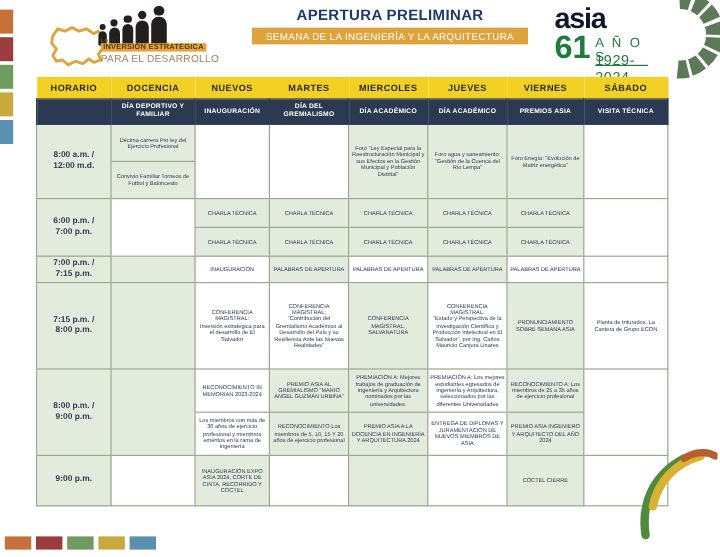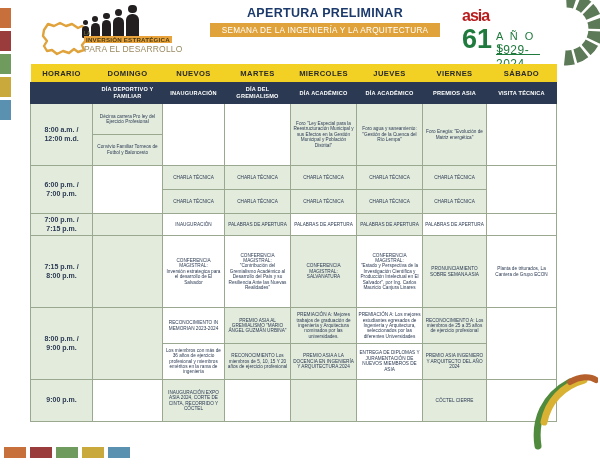--- a/index.html
+++ b/index.html
@@ -27,21 +27,21 @@
   .ll2{position:absolute;left:48px;top:32px;background:#e8a33d;color:#4a3a10;font-size:6.2px;font-weight:700;padding:0 2px;letter-spacing:.2px;}
   .ll3{position:absolute;left:48px;top:40px;font-size:8.5px;color:#9a8a62;font-weight:400;letter-spacing:.2px;}
   .ll4{position:absolute;left:48px;top:49px;font-size:11px;color:#231f20;font-weight:700;letter-spacing:.2px;}
 
   .title-block{position:absolute;left:210px;top:6px;width:230px;text-align:center;}
   .t-main{font-size:12.5px;font-weight:700;color:#1b3a6b;letter-spacing:.3px;font-family:"Liberation Sans Narrow","Liberation Sans",sans-serif;}
   .t-sub{margin-top:3px;background:#e0a33c;color:#fff;font-size:8.2px;padding:2.5px 2px;letter-spacing:.3px;}
   .t-date{margin-top:3px;font-size:8.4px;font-weight:700;color:#1b3a6b;letter-spacing:.2px;}
 
   .logo-right{position:absolute;left:462px;top:6px;width:78px;height:52px;}
-  .asia-word{font-size:16px;font-weight:700;color:#b91c1c;letter-spacing:-1px;line-height:20px;}
+  .asia-word{font-size:24px;font-weight:700;color:#0f172a;letter-spacing:-1px;line-height:20px;}
   .asia-95{position:absolute;left:0;top:20px;font-size:27px;font-weight:700;color:#1f7a3d;line-height:26px;}
   .asia-anos{position:absolute;left:34px;top:24px;font-size:11px;letter-spacing:2px;color:#1f7a3d;border-bottom:1.2px solid #1f7a3d;}
   .asia-years{position:absolute;left:34px;top:37px;font-size:12px;color:#1f7a3d;letter-spacing:.5px;}
 
   .wheel{position:absolute;right:-6px;top:-10px;width:78px;height:78px;}
 
   
   .tablewrap{position:absolute;left:30px;top:64px;width:526px;}
   table.sched{border-collapse:collapse;table-layout:fixed;width:526px;}
   table.sched td,table.sched th{border:1px solid #9aa88f;vertical-align:middle;text-align:center;padding:1px 1.5px;}
@@ -147,21 +147,21 @@
           <col class="c2">
           <col class="c3">
           <col class="c4">
           <col class="c5">
           <col class="c6">
           <col class="c7">
       </colgroup>
       <thead>
         <tr>
           <th class="hdr first">HORARIO</th>
-          <th class="hdr">DOMINGO</th>
+          <th class="hdr">DOCENCIA</th>
           <th class="hdr">NUEVOS</th>
           <th class="hdr">MARTES</th>
           <th class="hdr">MIERCOLES</th>
           <th class="hdr">JUEVES</th>
           <th class="hdr">VIERNES</th>
           <th class="hdr">SÁBADO</th>
         </tr>
       </thead>
       <tbody id="tbody">
           <tr class="subhdr">

